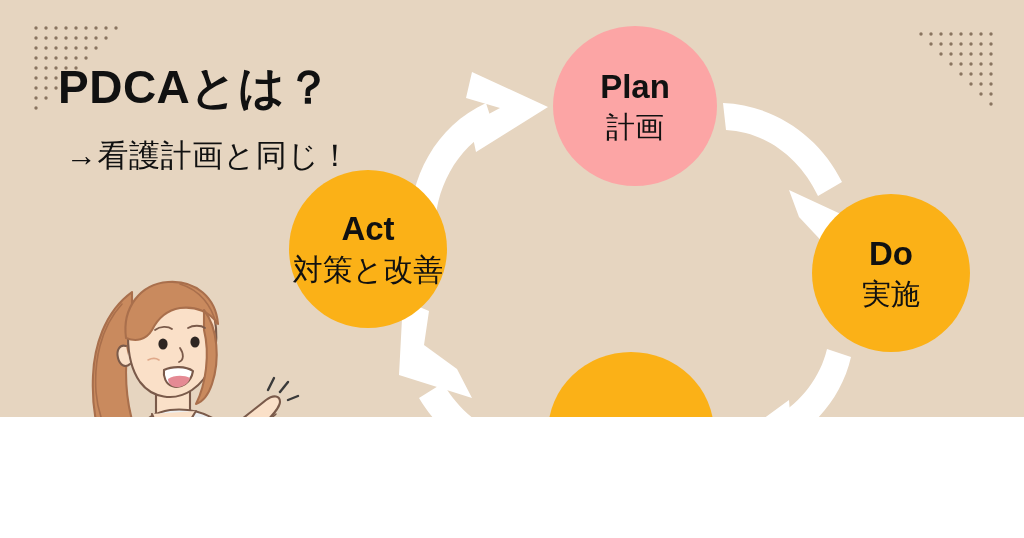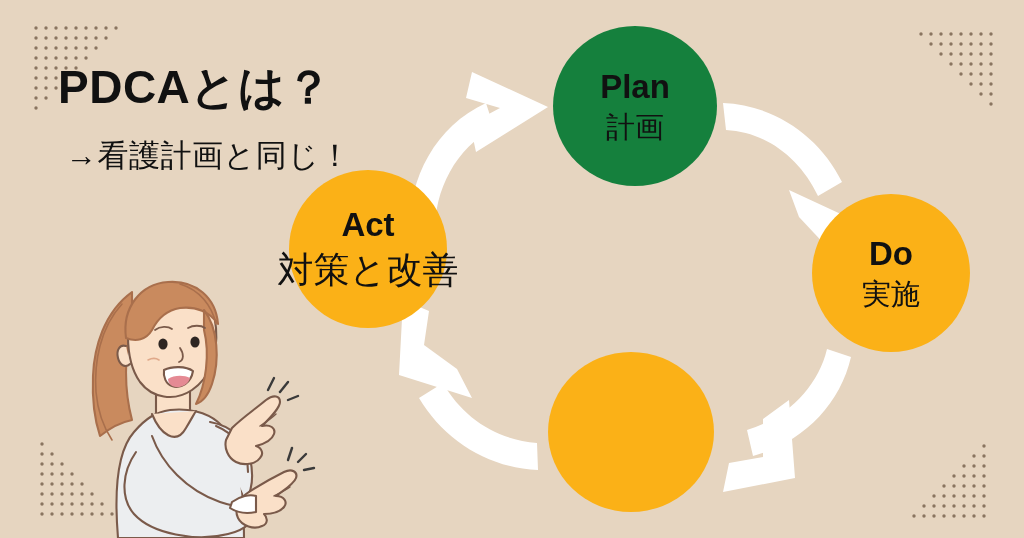--- a/index.html
+++ b/index.html
@@ -7,21 +7,21 @@
     margin: 0;
     padding: 0;
     background: #ffffff;
   }
   body {
     font-family: "Liberation Sans", "DejaVu Sans", sans-serif;
   }
   #stage {
     position: relative;
     width: 1024px;
-    height: 538px;
+    height: 417px;
     overflow: hidden;
     background: #e6d5c0;
   }
 
   
   .dots {
     position: absolute;
     pointer-events: none;
   }
   .dots svg { display: block; }
@@ -84,21 +84,21 @@
     margin-top: 4px;
     white-space: nowrap;
   }
 
   #node-plan  { left: 553px; top: 26px;  width: 164px; height: 160px; }
   #node-do    { left: 812px; top: 194px; width: 158px; height: 158px; }
   #node-check { left: 548px; top: 352px; width: 166px; height: 160px; }
   #node-act   { left: 289px; top: 170px; width: 158px; height: 158px; }
 
   #node-check .jp { font-size: 30px; }
-  #node-act   .jp { font-size: 36px; }
+  #node-act   .jp { font-size: 30px; }
 
   
   #arrows {
     position: absolute;
     left: 0; top: 0;
     width: 1024px; height: 538px;
     pointer-events: none;
   }
 
   
@@ -331,21 +331,21 @@
       <path d="M538,470
                C 488,468 444,440 419,398
                L 443,383
                C 463,418 497,440 537,443 Z" fill="#ffffff"></path>
       <path d="M472,398 L399,375 L403,300 L429,311 L424,345 L457,369 Z" fill="#ffffff"></path>
     </g>
   </svg>
 
   <div id="cycle">
 
-    <div class="node" id="node-plan" style="background: #15803d;">
+    <div class="node" id="node-plan" style="background: #fca5a5;">
       <div class="en">Plan</div>
       <div class="jp">計画</div>
     </div>
 
     <div class="node" id="node-do" style="background: rgb(251, 177, 23);">
       <div class="en">Do</div>
       <div class="jp">実施</div>
     </div>
 
     <div class="node" id="node-check" style="background: rgb(251, 177, 23);">

